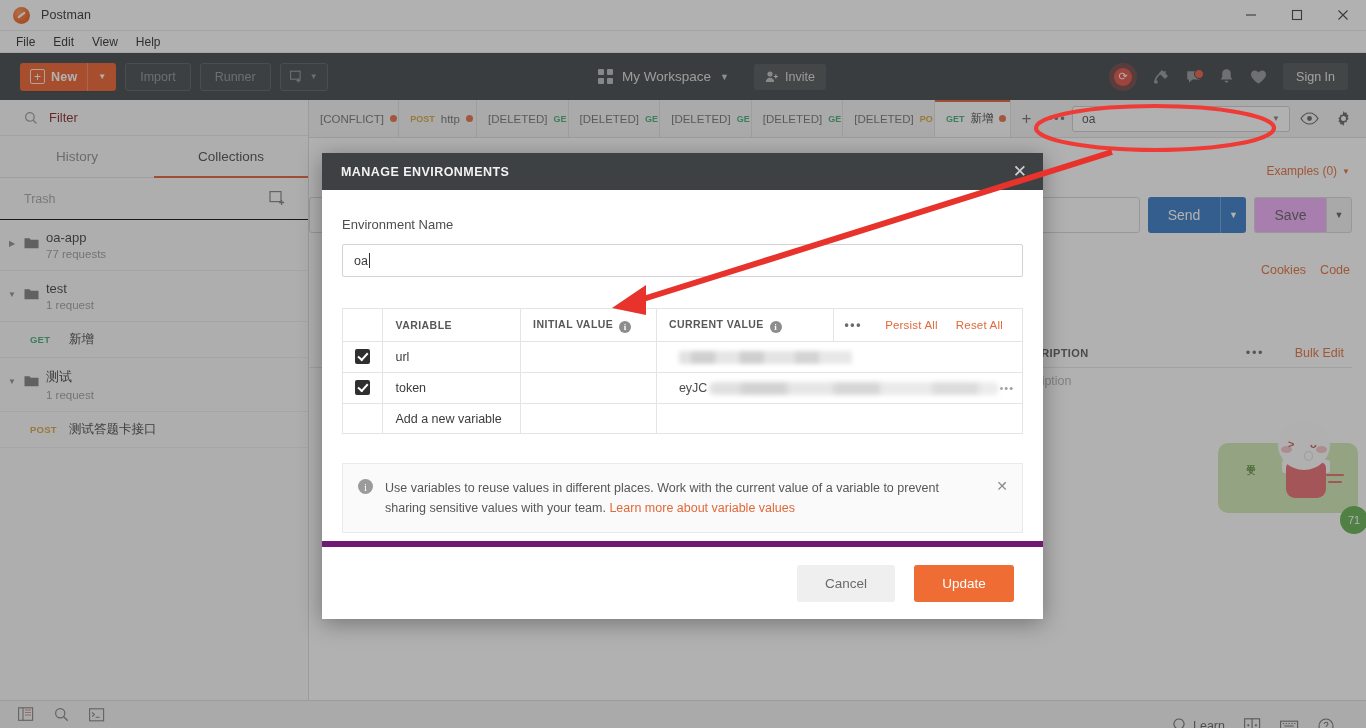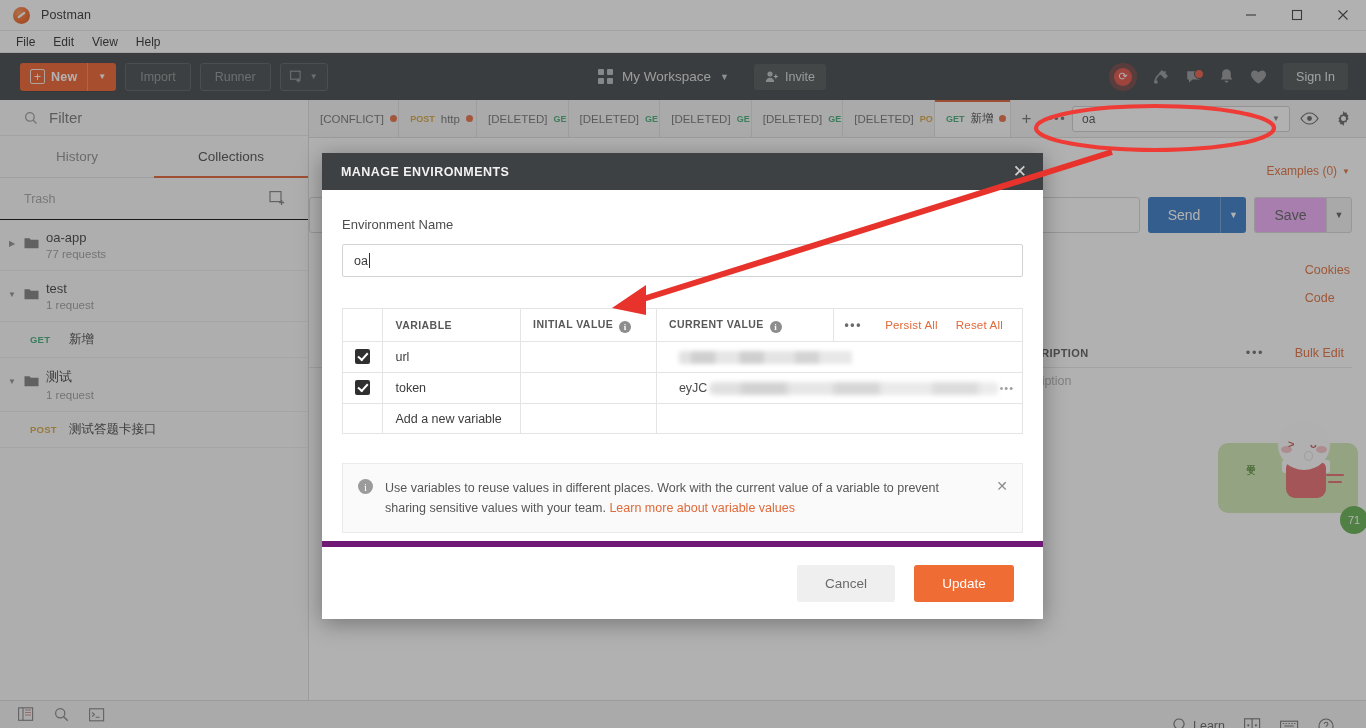--- a/index.html
+++ b/index.html
@@ -120,21 +120,21 @@
 
   
   .sidebar {
     position: absolute; top: 100px; left: 0; width: 309px; bottom: 28px;
     background: #fafafa; border-right: 1px solid #dcdcdc;
   }
   .filter-row {
     height: 36px; display: flex; align-items: center; gap: 11px;
     padding-left: 24px; border-bottom: 1px solid #e6e6e6;
   }
-  .filter-row .ph { color: #737373; font-size: 15px; }
+  .filter-row .ph { color: #7f1d1d; font-size: 13px; }
   .side-tabs { display: flex; height: 42px; border-bottom: 1px solid #e2e2e2; }
   .side-tab {
     flex: 1; display: flex; align-items: center; justify-content: center;
     font-size: 13.5px; color: #8b8b8b; position: relative;
   }
   .side-tab.active { color: #474747; }
   .side-tab.active::after {
     content: ""; position: absolute; left: 0; right: 0; bottom: -1px;
     height: 2px; background: #e05d2e;
   }
@@ -225,21 +225,21 @@
     border: 1px solid #d6d6d6; display:flex; align-items:center; justify-content:center;
     border-radius: 3px 0 0 3px; border-right: none;
   }
   .btn-save-caret {
     width: 26px; height: 36px; background: #f2f2f2; color: #595959; font-size: 9px;
     border: 1px solid #d6d6d6; display:flex; align-items:center; justify-content:center;
     border-radius: 0 3px 3px 0;
   }
   .cc-row {
     position: absolute; right: 16px; top: 125px; display: flex; gap: 14px;
-    font-size: 12.5px; color: #e06a36; flex-direction: column;
+    font-size: 12.5px; color: #e06a36;
   }
   .desc-hdr {
     position: absolute; left: 0; right: 14px; top: 200px; height: 30px;
     border-bottom: 1px solid #e6e6e6; display: flex; align-items: center;
   }
   .desc-hdr .lbl { font-size: 11px; font-weight: 700; color: #565656; letter-spacing: .4px;
     position: absolute; left: 700px; }
   .desc-hdr .dots { position: absolute; right: 88px; color: #6b6b6b; letter-spacing:1.5px; font-size:13px;}
   .desc-hdr .be { position: absolute; right: 8px; color: #e06a36; font-size: 12.5px; }
   .desc-cell {

